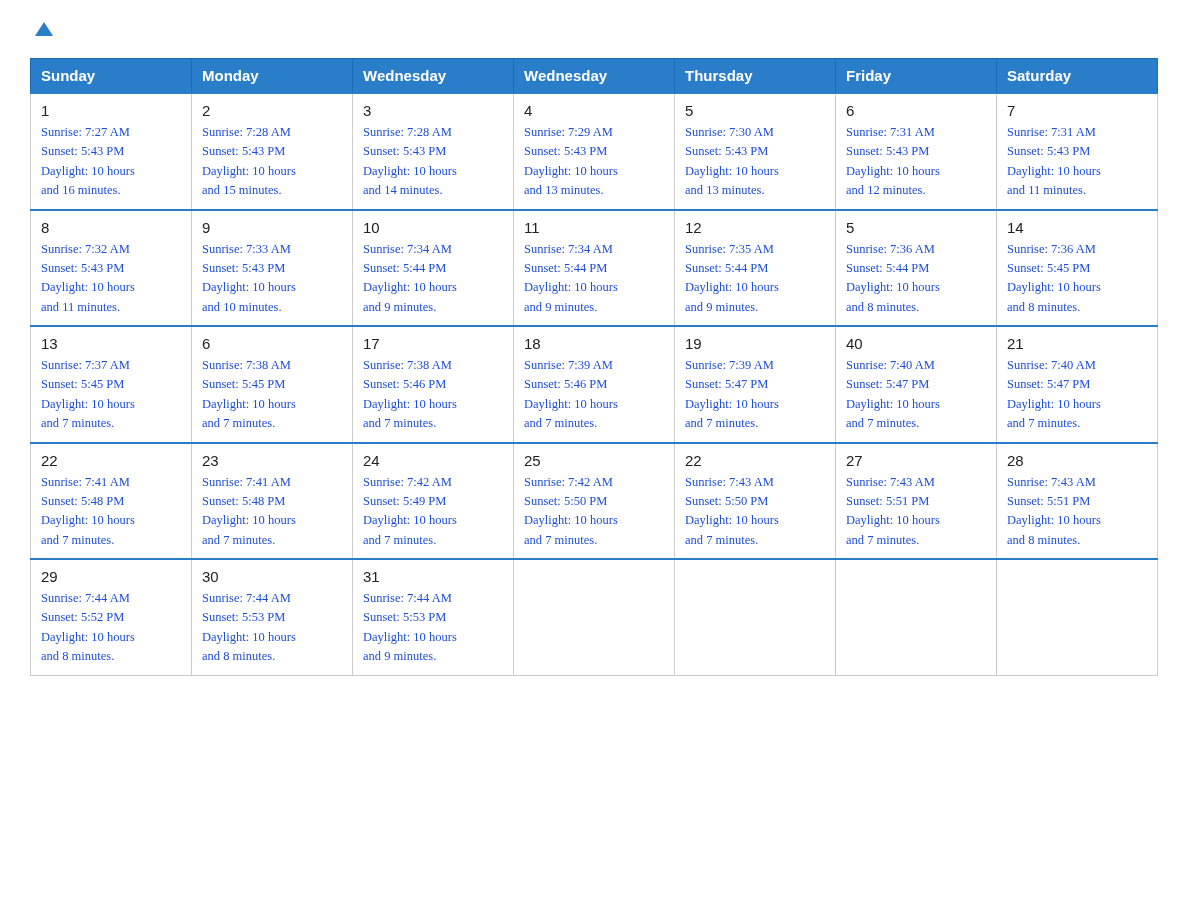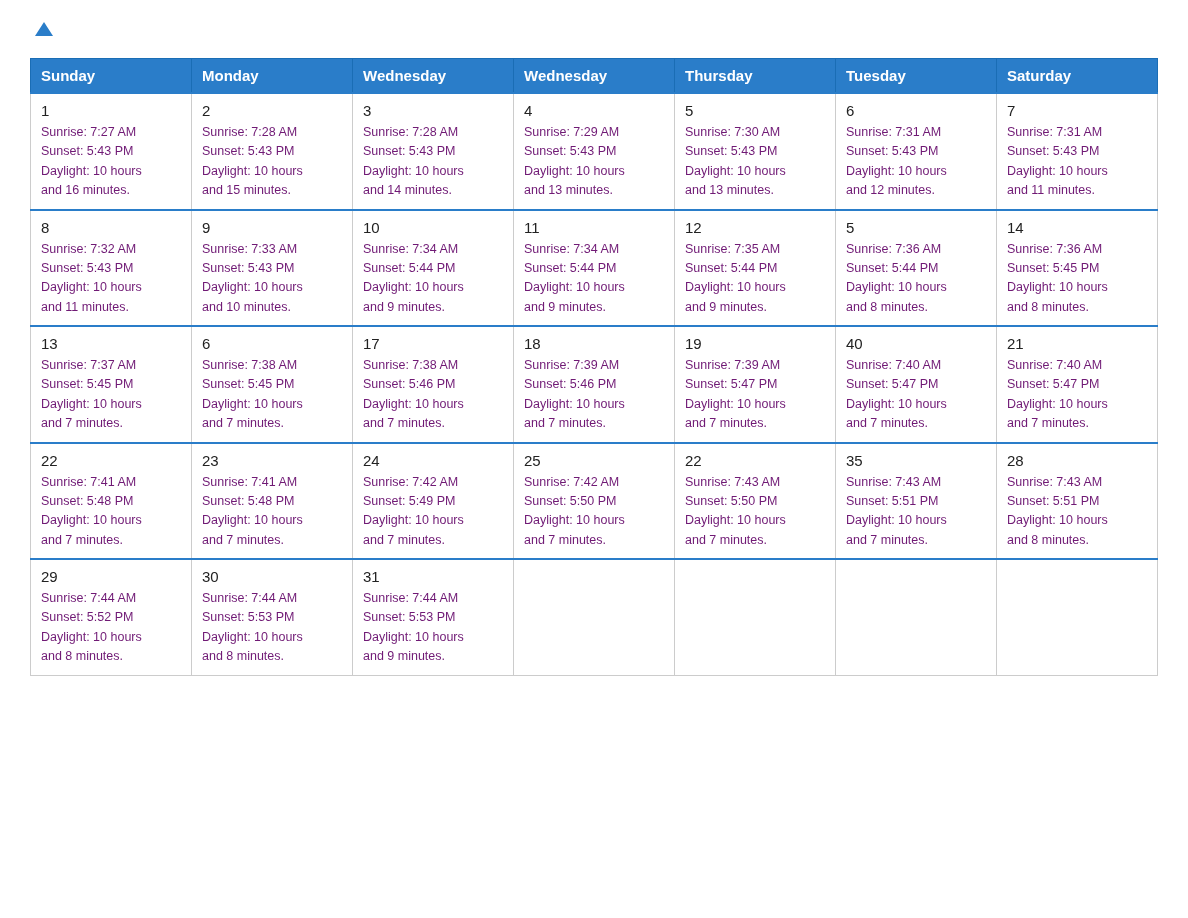--- a/index.html
+++ b/index.html
@@ -84,21 +84,22 @@
     .day-number {
       font-size: 15px;
       font-weight: normal;
       color: #222;
       display: block;
       margin-bottom: 4px;
     }
     .day-info {
       line-height: 1.55;
       font-size: 12.5px;
-      color: #701a75;
+      color: #1d4ed8;
+      font-family: Liberation Serif, serif;
     }
   </style>
 </head>
 <body>
 
 <div class="header-area">
   <div class="logo">
     <div class="logo-wrapper">
       <div class="logo-top-row">
         <span class="logo-text-general"></span>
@@ -120,21 +121,21 @@
 </div>
 
 <table class="calendar-table">
   <thead>
     <tr>
     <th>Sunday</th>
         <th>Monday</th>
         <th>Wednesday</th>
         <th>Wednesday</th>
         <th>Thursday</th>
-        <th>Tuesday</th>
+        <th>Friday</th>
         <th>Saturday</th>
       </tr>
   </thead>
   <tbody id="calendar-body">
   <tr>
         <td>
         <span class="day-number">1</span>
         <span class="day-info">Sunrise: 7:27 AM<br>Sunset: 5:43 PM<br>Daylight: 10 hours<br>and 16 minutes.</span>
       </td>
         <td>
@@ -237,21 +238,21 @@
       </td>
         <td>
         <span class="day-number">25</span>
         <span class="day-info">Sunrise: 7:42 AM<br>Sunset: 5:50 PM<br>Daylight: 10 hours<br>and 7 minutes.</span>
       </td>
         <td>
         <span class="day-number">22</span>
         <span class="day-info">Sunrise: 7:43 AM<br>Sunset: 5:50 PM<br>Daylight: 10 hours<br>and 7 minutes.</span>
       </td>
         <td>
-        <span class="day-number">35</span>
+        <span class="day-number">27</span>
         <span class="day-info">Sunrise: 7:43 AM<br>Sunset: 5:51 PM<br>Daylight: 10 hours<br>and 7 minutes.</span>
       </td>
         <td>
         <span class="day-number">28</span>
         <span class="day-info">Sunrise: 7:43 AM<br>Sunset: 5:51 PM<br>Daylight: 10 hours<br>and 8 minutes.</span>
       </td>
       </tr>
       <tr>
         <td>
         <span class="day-number">29</span>

